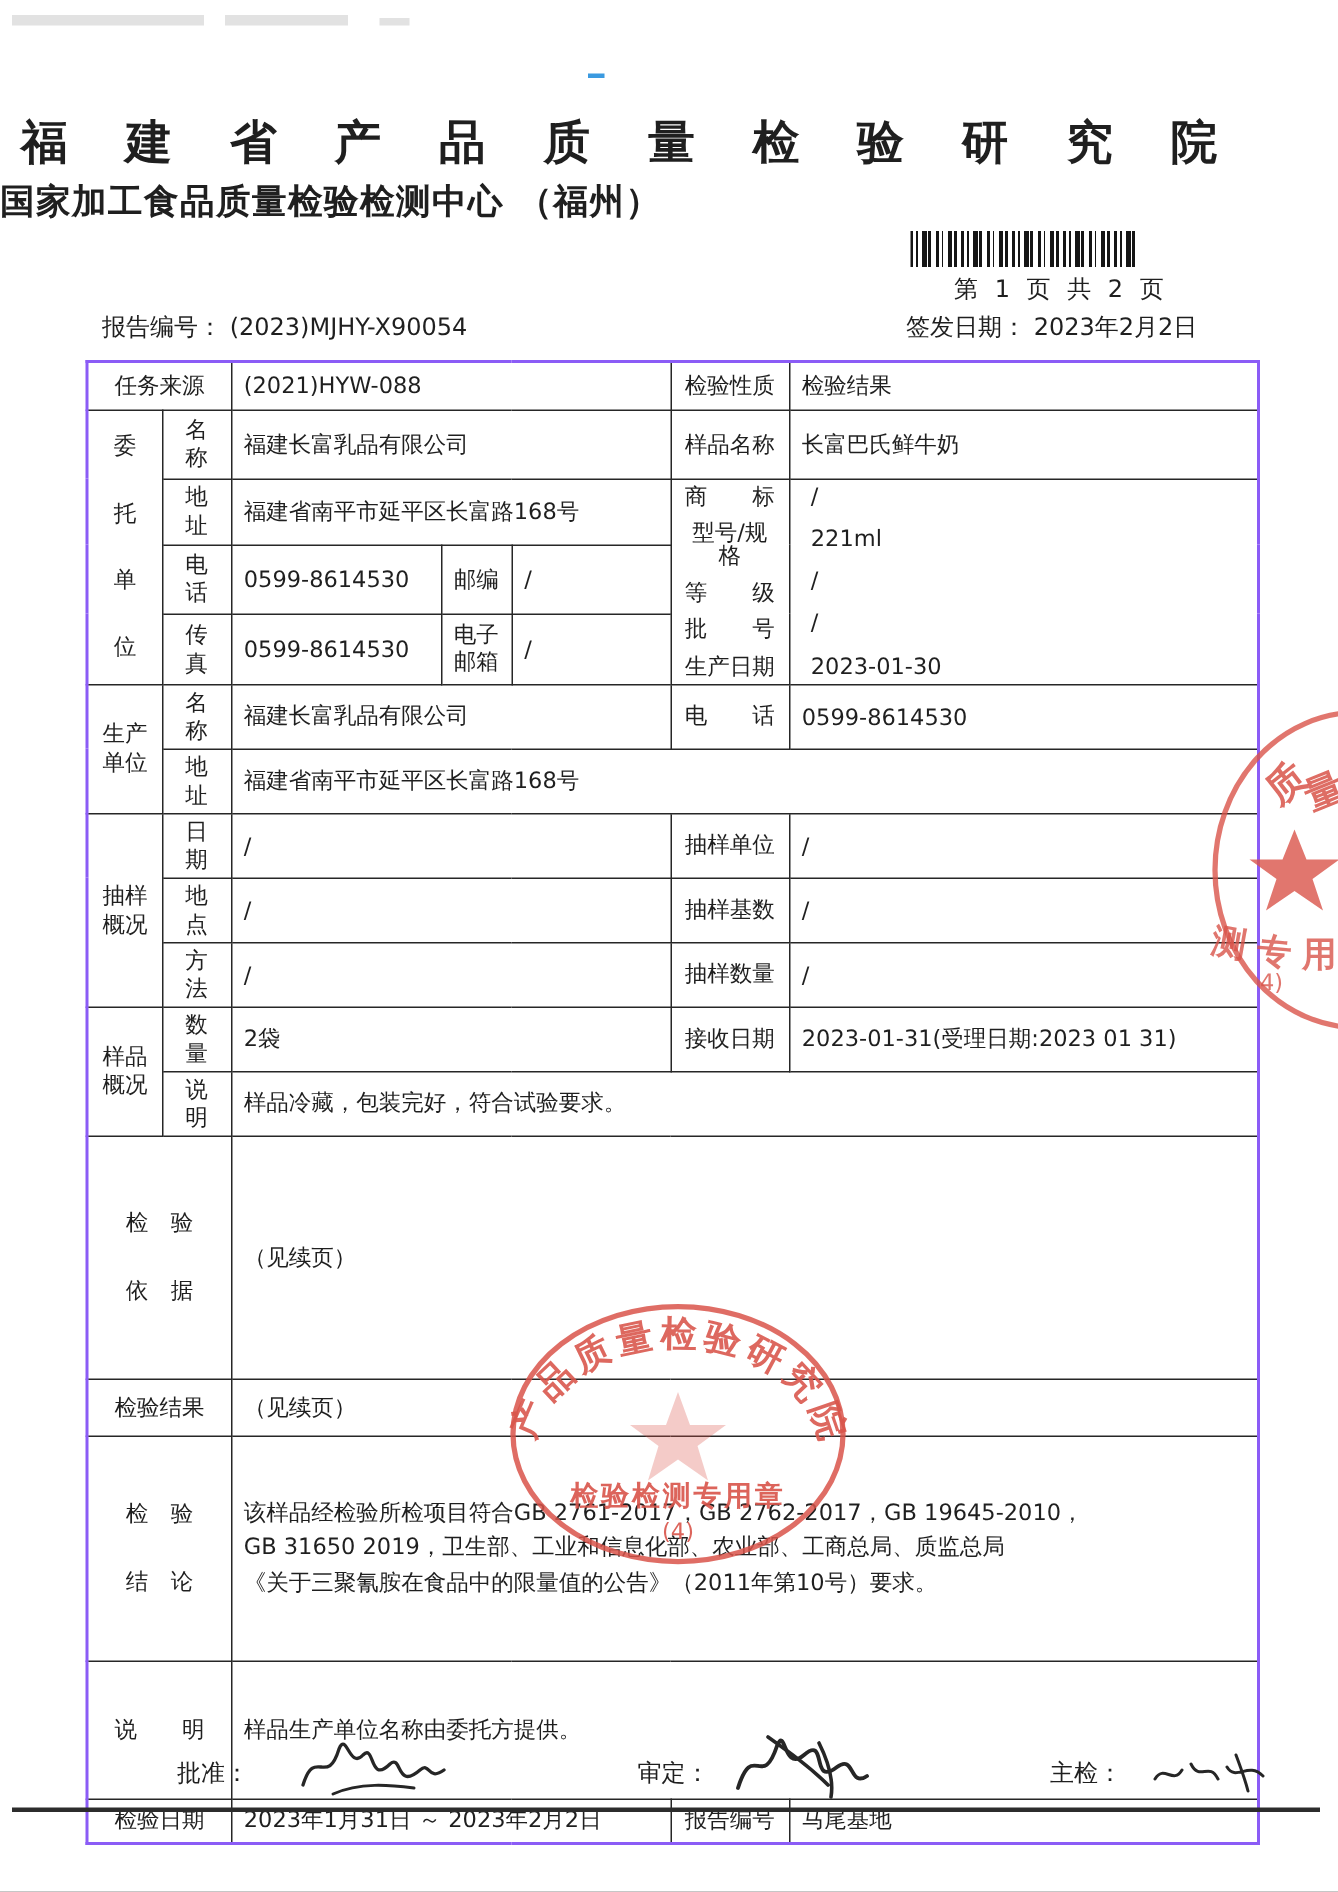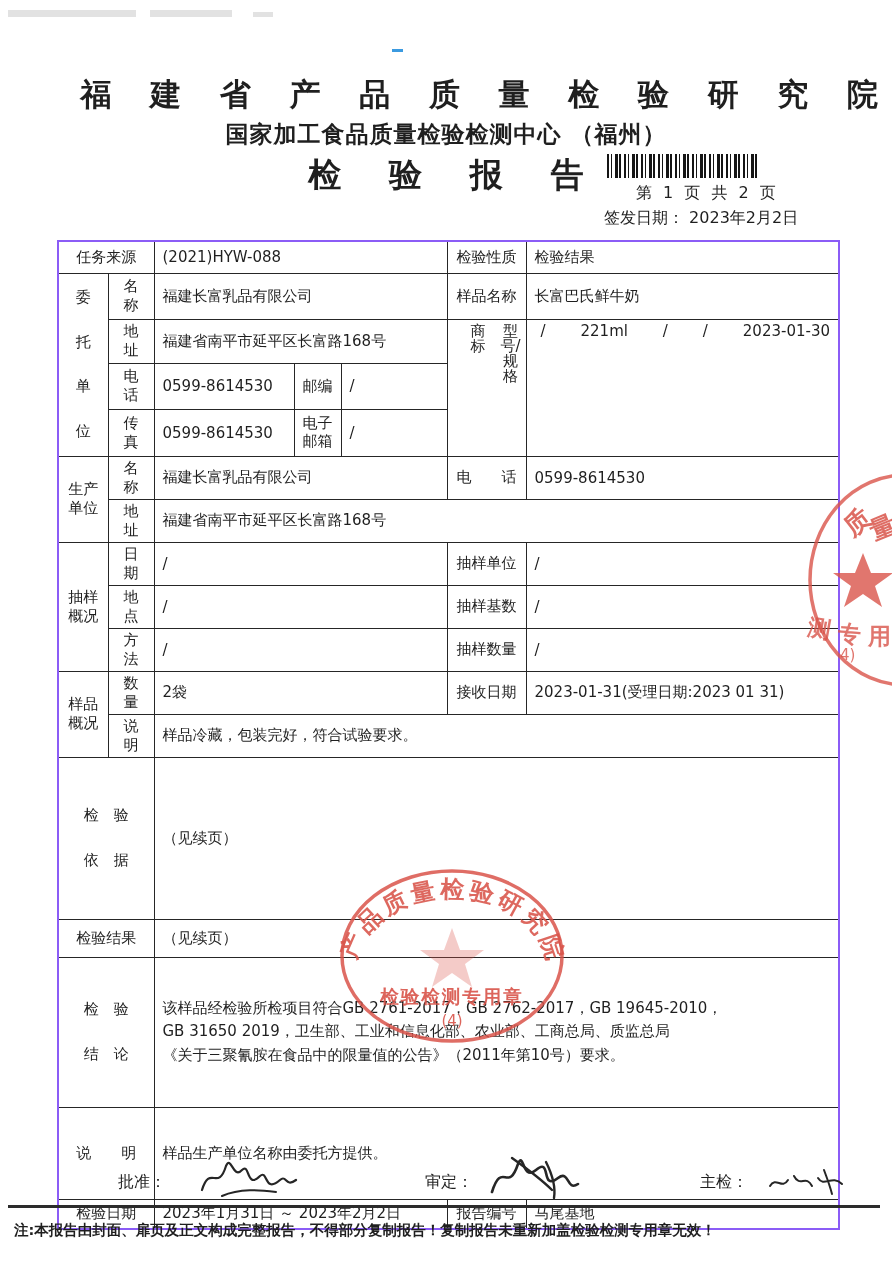--- a/index.html
+++ b/index.html
@@ -15,23 +15,23 @@
   }
 
   
   .artifact { position: absolute; background: #e2e2e2; }
   .artifact.a1 { left: 8px;   top: 10px; width: 128px; height: 7px; }
   .artifact.a2 { left: 150px; top: 10px; width: 82px;  height: 7px; }
   .artifact.a3 { left: 253px; top: 12px; width: 20px;  height: 5px; }
   .blue-dash  { position: absolute; left: 392px; top: 49px; width: 11px; height: 3px; background: #3b9ae0; }
 
   
-  .title1 { position: absolute; top: 74px;  left: 0; right: 0; text-align: right;
+  .title1 { position: absolute; top: 74px;  left: 0; right: 0; text-align: left;
             font-size: 31px; font-weight: bold; letter-spacing: 0.45em; text-indent: 0.45em; }
-  .title2 { position: absolute; top: 119px; left: 0; right: 0; text-align: center;
+  .title2 { position: absolute; top: 119px; left: 0; right: 0; text-align: left;
             font-size: 23px; font-weight: bold; letter-spacing: 1px; }
   .title3 { position: absolute; top: 153px; left: 0; right: 0; text-align: center;
             font-size: 33px; font-weight: bold; letter-spacing: 0.55em; text-indent: 0.55em; }
   .barcode { position: absolute; left: 607px; top: 154px; width: 153px; height: 24px;
     background: repeating-linear-gradient(90deg,
       #151515 0 2px, #fff 2px 4px, #151515 4px 5px, #fff 5px 8px,
       #151515 8px 11px, #fff 11px 12px, #151515 12px 14px, #fff 14px 17px); }
   .page-info   { position: absolute; left: 636px; top: 183px; font-size: 16px; letter-spacing: 3px; }
   .report-line { position: absolute; left: 68px;  top: 208px; font-size: 16px; }
   .issue-line  { position: absolute; left: 604px; top: 208px; font-size: 16px; }
@@ -45,21 +45,21 @@
   table.report { border: 2px solid #8b5cf6; }
   td.lbl { text-align: center; padding: 2px 3px; }
   td.val { text-align: left; padding-left: 10px; }
   td.grp { text-align: center; padding: 2px 2px; }
   .vstack { display: flex; flex-direction: column; justify-content: space-around;
             align-items: center; height: 100%; }
   .vstack2 { display: flex; flex-direction: column; justify-content: center;
              align-items: center; height: 100%; line-height: 1.25; }
   .gap28 { gap: 26px; text-align: right; }
   td.stack { padding: 4px 4px; }
-  .stack-in { display: flex; flex-direction: row; justify-content: space-between;
+  .stack-in { display: flex; flex-direction: column; justify-content: space-between;
               height: 100%; }
   .stack-in > div { line-height: 1; padding: 2px 0; }
   .stack-lbl .stack-in > div { text-align: center; }
   .stack-val .stack-in > div { text-align: left; padding-left: 6px; }
   .pre { white-space: pre-line; }
   .small { font-size: 13.5px; line-height: 1.15; margin-left: 10px; }
   .conc { white-space: pre-line; line-height: 1.55; font-size: 14.5px; }
   
   .r1 td{height:32px}.r2 td{height:46px}.r3 td{height:44px}.r4 td{height:46px}
   .r5 td{height:47px}.r6 td{height:35px}.r7 td{height:32px}.r8 td{height:30px}
@@ -94,23 +94,26 @@
 
 <div class="page">
 
   <div class="artifact a1"></div>
   <div class="artifact a2"></div>
   <div class="artifact a3"></div>
   <div class="blue-dash"></div>
 
   <div class="title1">福 建 省 产 品 质 量 检 验 研 究 院</div>
   <div class="title2">国家加工食品质量检验检测中心 （福州）</div>
-  <div class="title3">检 验 报 告</div>
   <div class="barcode"></div>
   <div class="page-info">第 1 页  共 2 页</div>
+  <div class="report-line">
+    <span>报告编号：</span>
+    <span>(2023)MJHY-X90054</span>
+  </div>
   <div class="issue-line">
     <span>签发日期：</span>
     <span>2023年2月2日</span>
   </div>
 
   <table class="report">
     <colgroup>
       <col style="width:50px">
         <col style="width:46px">
         <col style="width:140px">
@@ -303,15 +306,14 @@
   <svg class="sig-svg sv-review" width="110" height="60" viewBox="0 0 110 60">
     <path d="M10 44 C20 12 26 46 36 16 C42 2 40 34 54 22 C70 8 58 44 76 30 C88 21 84 44 96 36" fill="none" stroke="#262626" stroke-width="2.6" stroke-linecap="round"></path>
     <path d="M30 10 C44 20 58 30 70 42 M64 14 C70 26 74 38 72 50" fill="none" stroke="#262626" stroke-width="2.4" stroke-linecap="round"></path>
   </svg>
   <div class="sig-label lb-chief">主检：</div>
   <svg class="sig-svg sv-chief" width="90" height="40" viewBox="0 0 90 40">
     <path d="M6 24 C12 14 18 28 24 18 M30 14 C36 26 42 12 48 24 M54 16 C60 26 68 12 78 22 M60 8 C63 16 66 24 68 32" fill="none" stroke="#262626" stroke-width="2" stroke-linecap="round"></path>
   </svg>
 
   <div class="foot-rule"></div>
-  <div class="foot-note">注:本报告由封面、扉页及正文构成完整报告，不得部分复制报告！复制报告未重新加盖检验检测专用章无效！</div>
 
 </div>
 
 </body></html>

